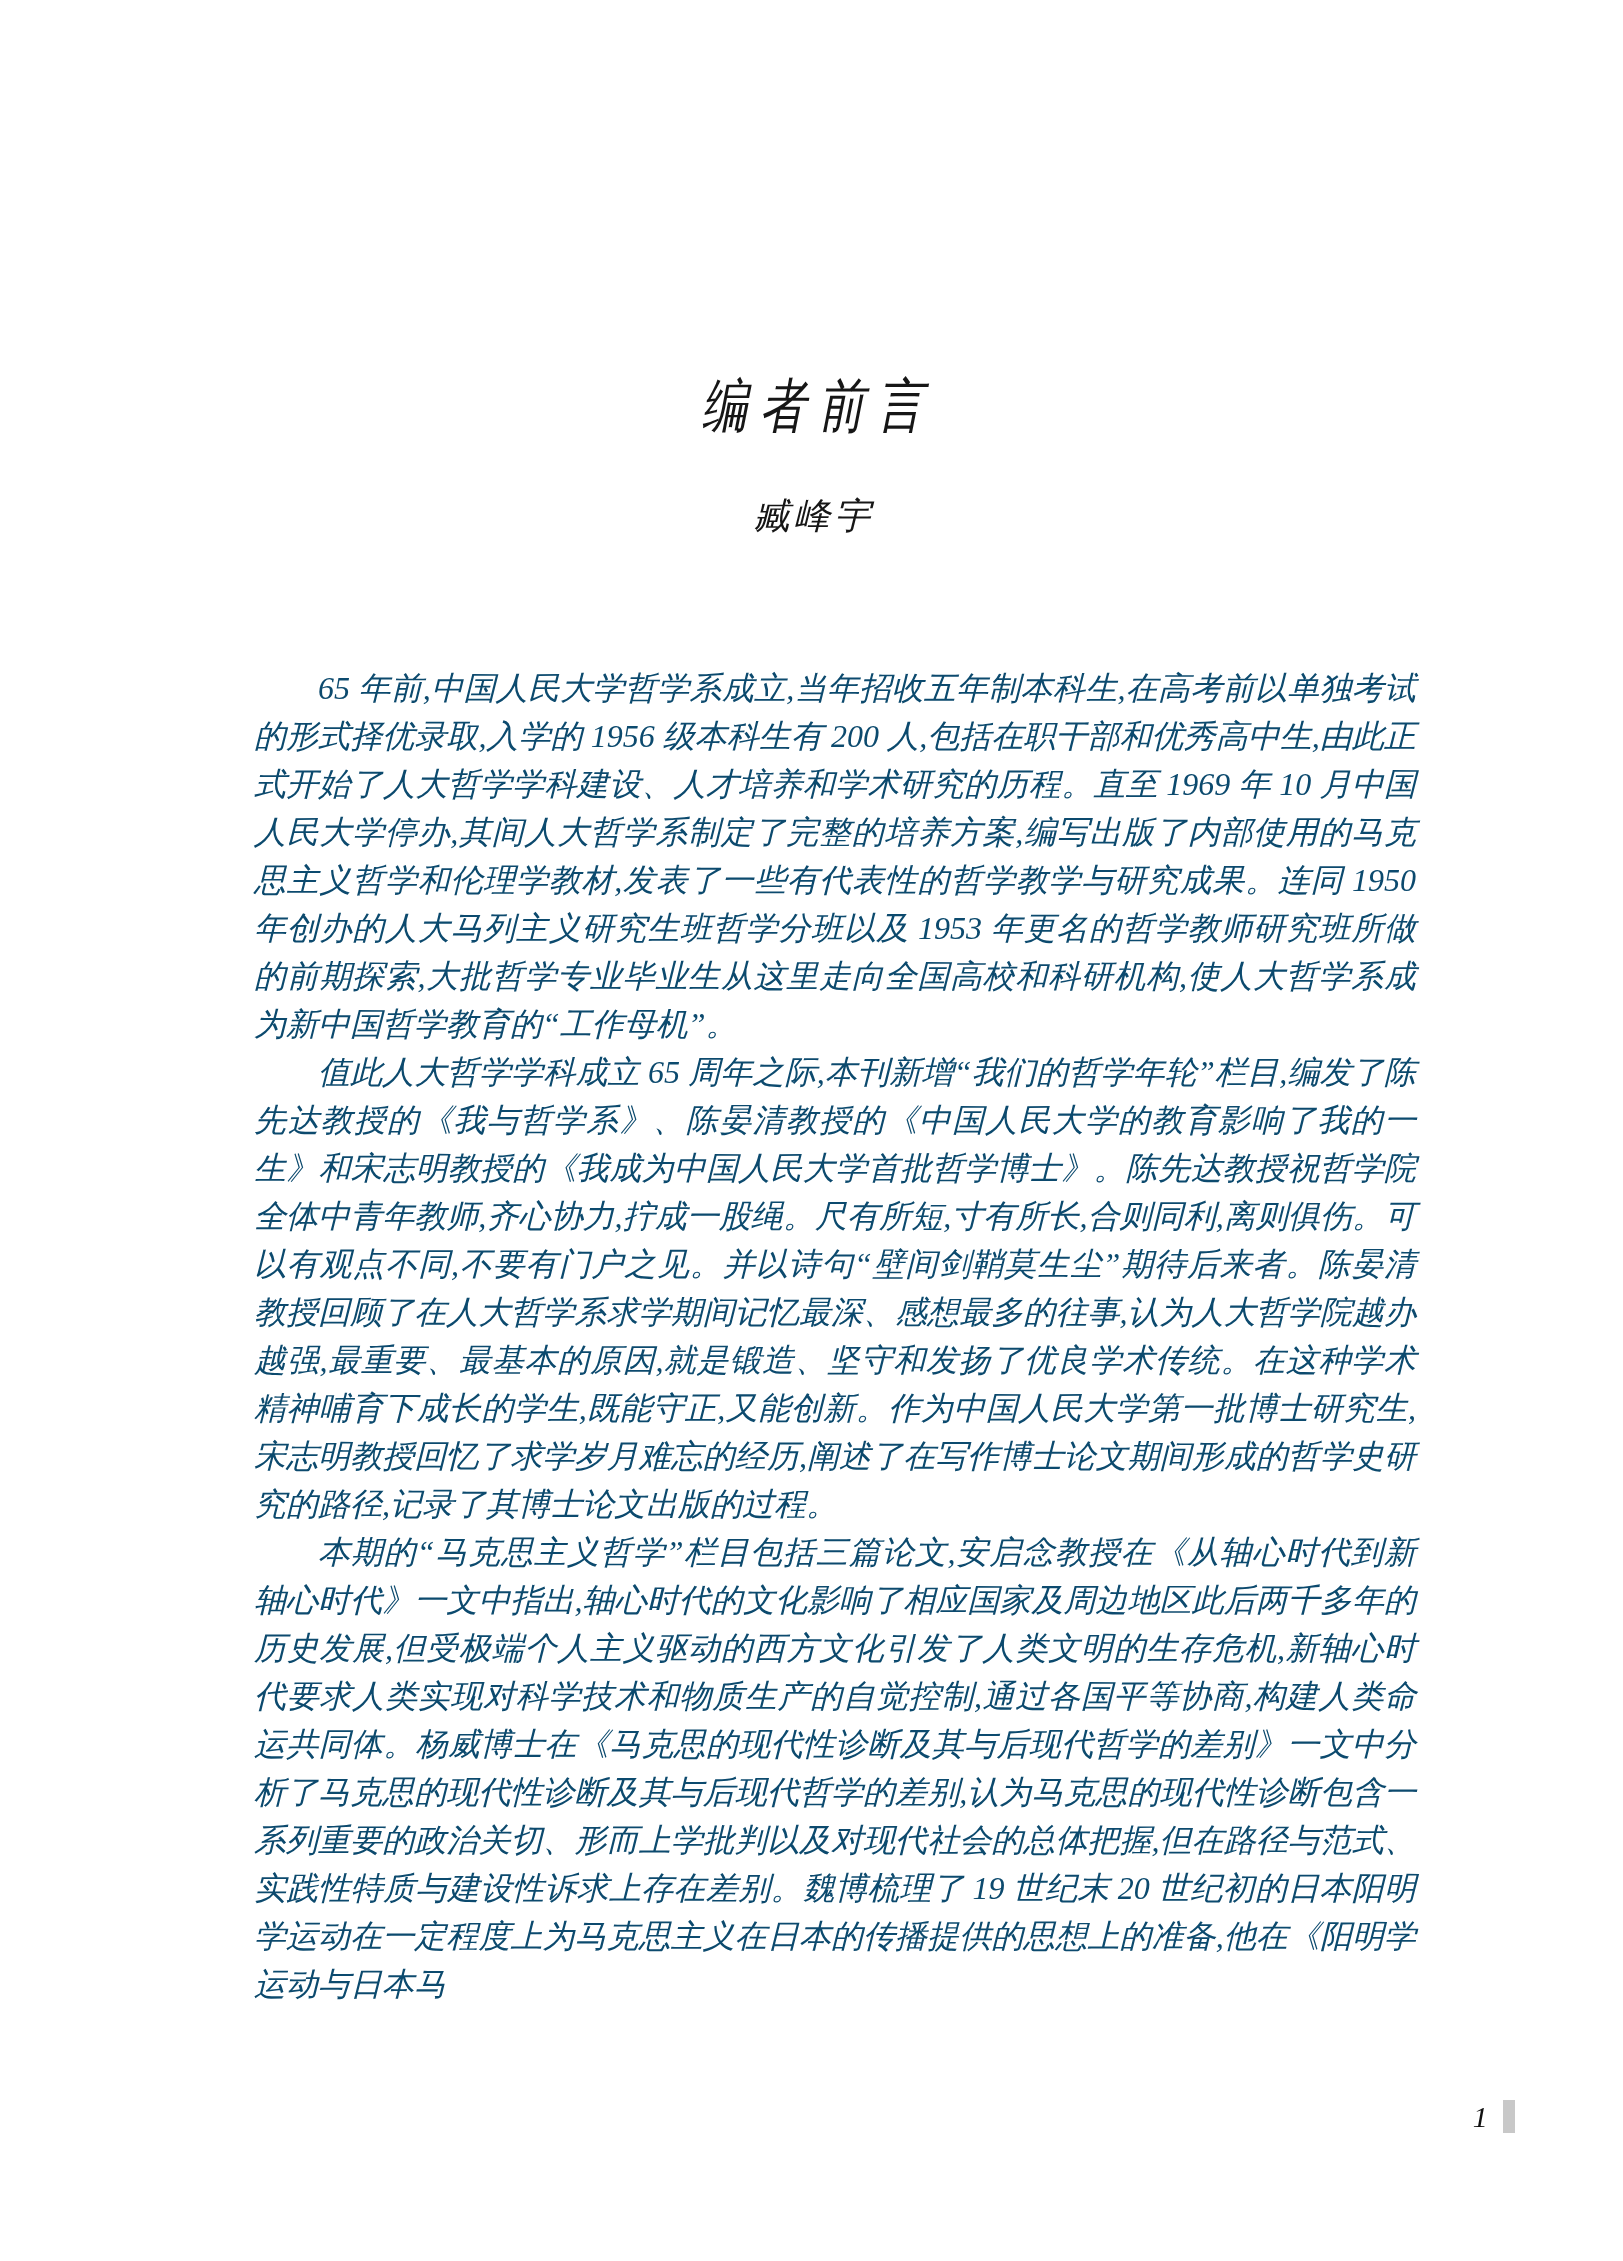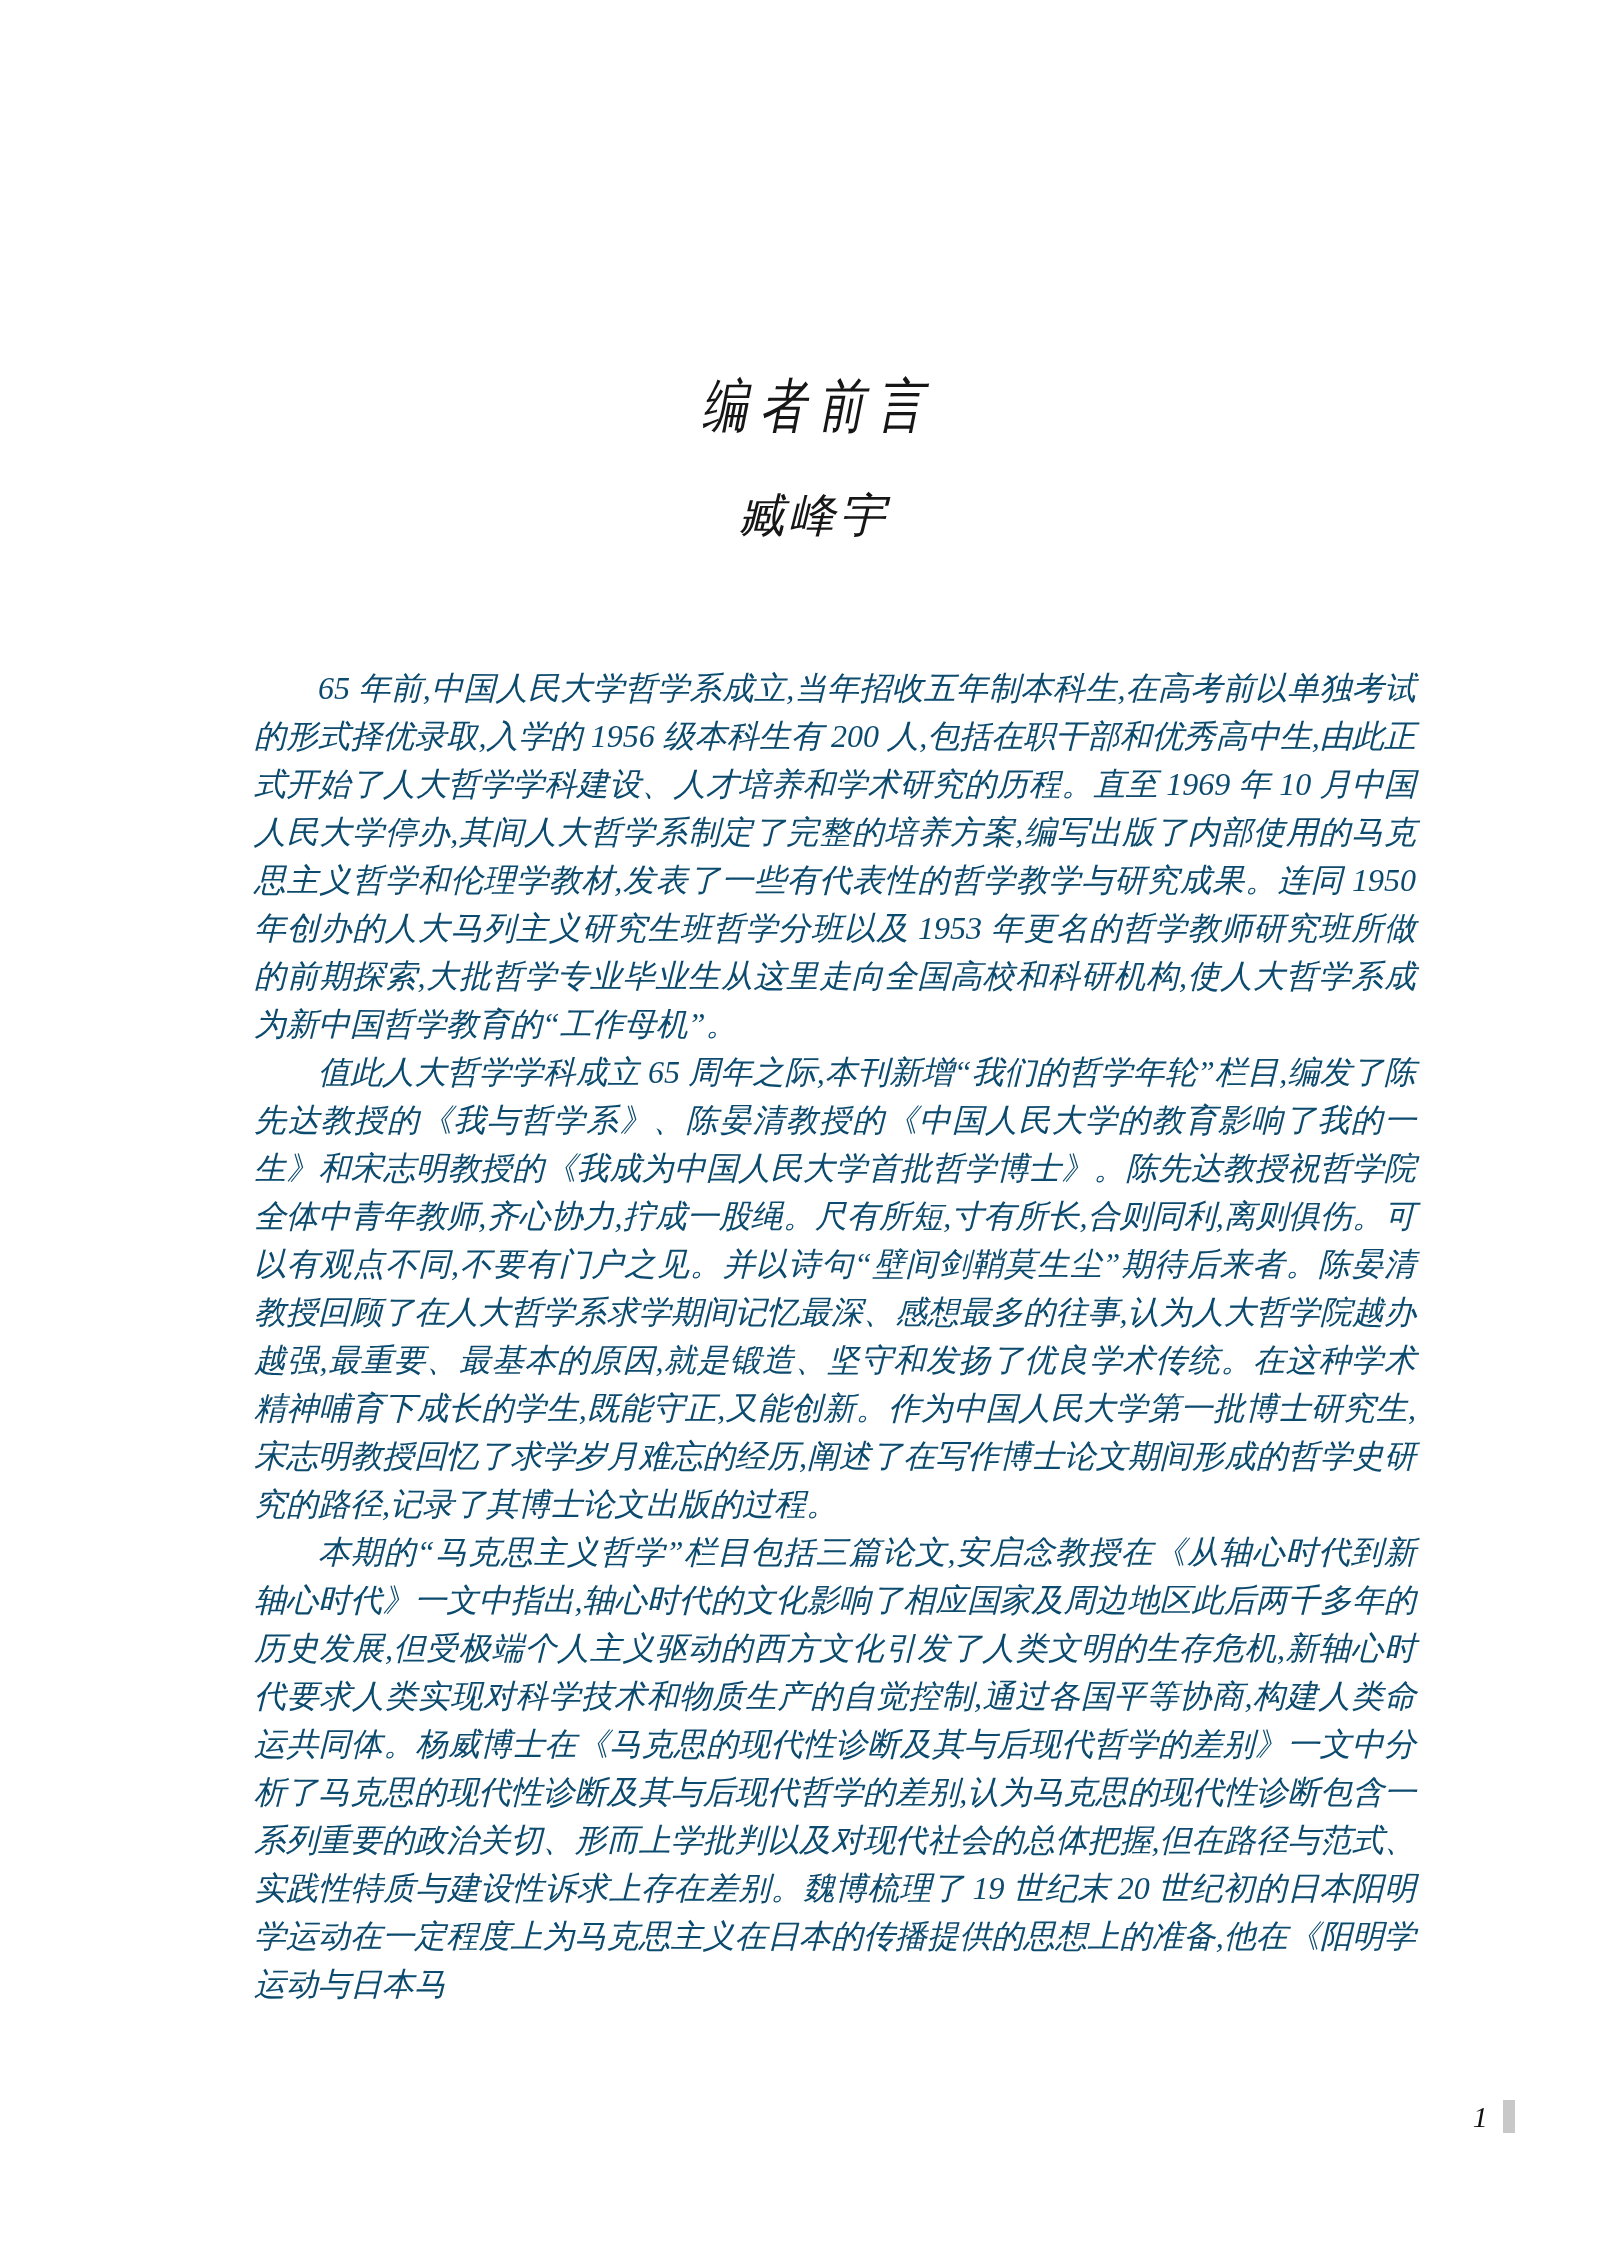--- a/index.html
+++ b/index.html
@@ -38,21 +38,21 @@
     transform-origin: 50% 50%;
     white-space: nowrap;
   }
   .author {
     position: absolute;
     top: 487px;
     left: 0;
     width: 100%;
     text-align: center;
     font-family: "Liberation Serif", "DejaVu Serif", serif;
-    font-size: 46px;
+    font-size: 36px;
     line-height: 58px;
     letter-spacing: 4.3px;
     text-indent: 4.3px;
     color: #161616;
   }
   .content {
     position: absolute;
     left: 254px;
     top: 664px;
     width: 1162px;

